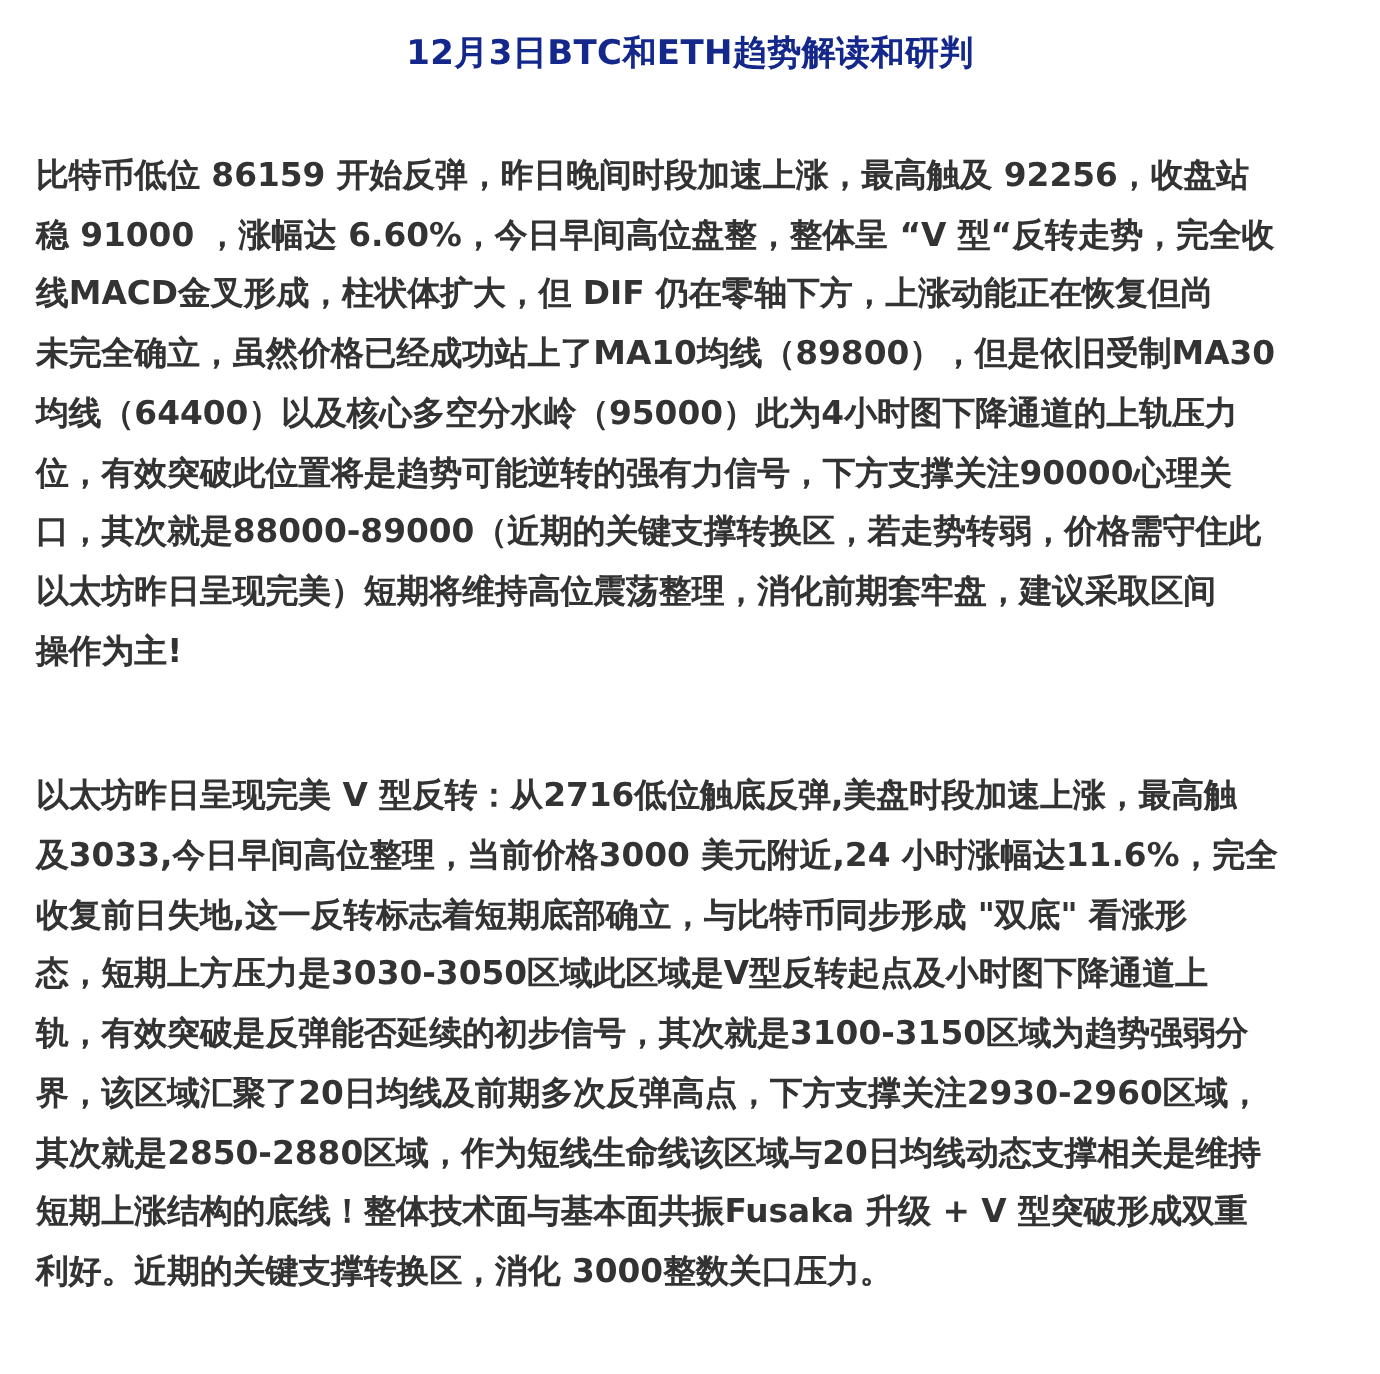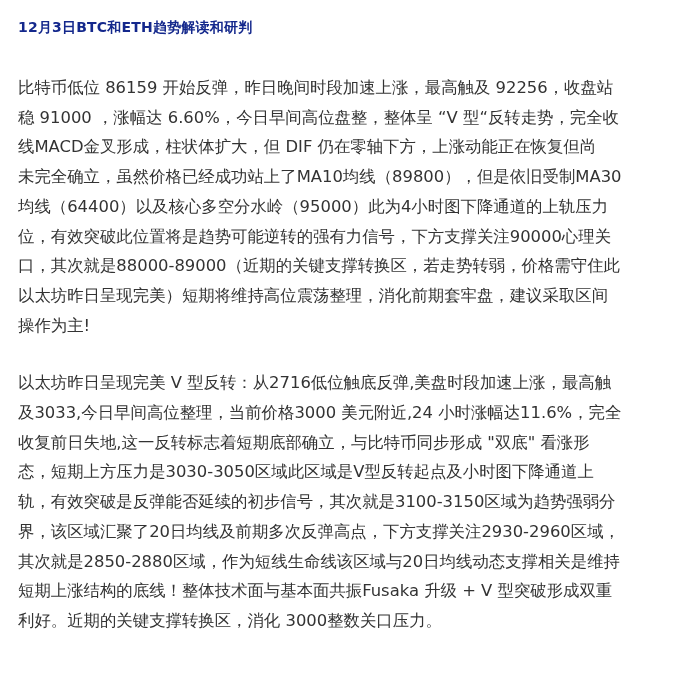--- a/index.html
+++ b/index.html
@@ -14,37 +14,38 @@
     font-family: "DejaVu Sans", "Liberation Sans", sans-serif;
   }
   .article {
     position: relative;
     padding: 14px 18px 0 18px;
     box-sizing: border-box;
     width: 690px;
   }
   .title {
     margin: 0;
-    font-size: 14px;
+    font-size: 17px;
     font-weight: bold;
     color: #14288c;
     line-height: 26px;
     letter-spacing: 0.2px;
+    text-align: center;
   }
   .para {
     margin: 0;
     font-size: 16.4px;
-    font-weight: normal;
+    font-weight: bold;
     color: #333333;
     line-height: 29.7px;
     text-align: left;
     word-break: break-all;
   }
   .para-1 { margin-top: 33px; }
-  .para-2 { margin-top: 28px; }
+  .para-2 { margin-top: 43px; }
   .line { display: block; white-space: nowrap; }
 </style>
 </head>
 <body>
 
 <div class="article">
   <h2 class="title">12月3日BTC和ETH趋势解读和研判</h2>
 
   <p class="para para-1">
     <span class="line">比特币低位 86159 开始反弹，昨日晚间时段加速上涨，最高触及 92256，收盘站</span>

